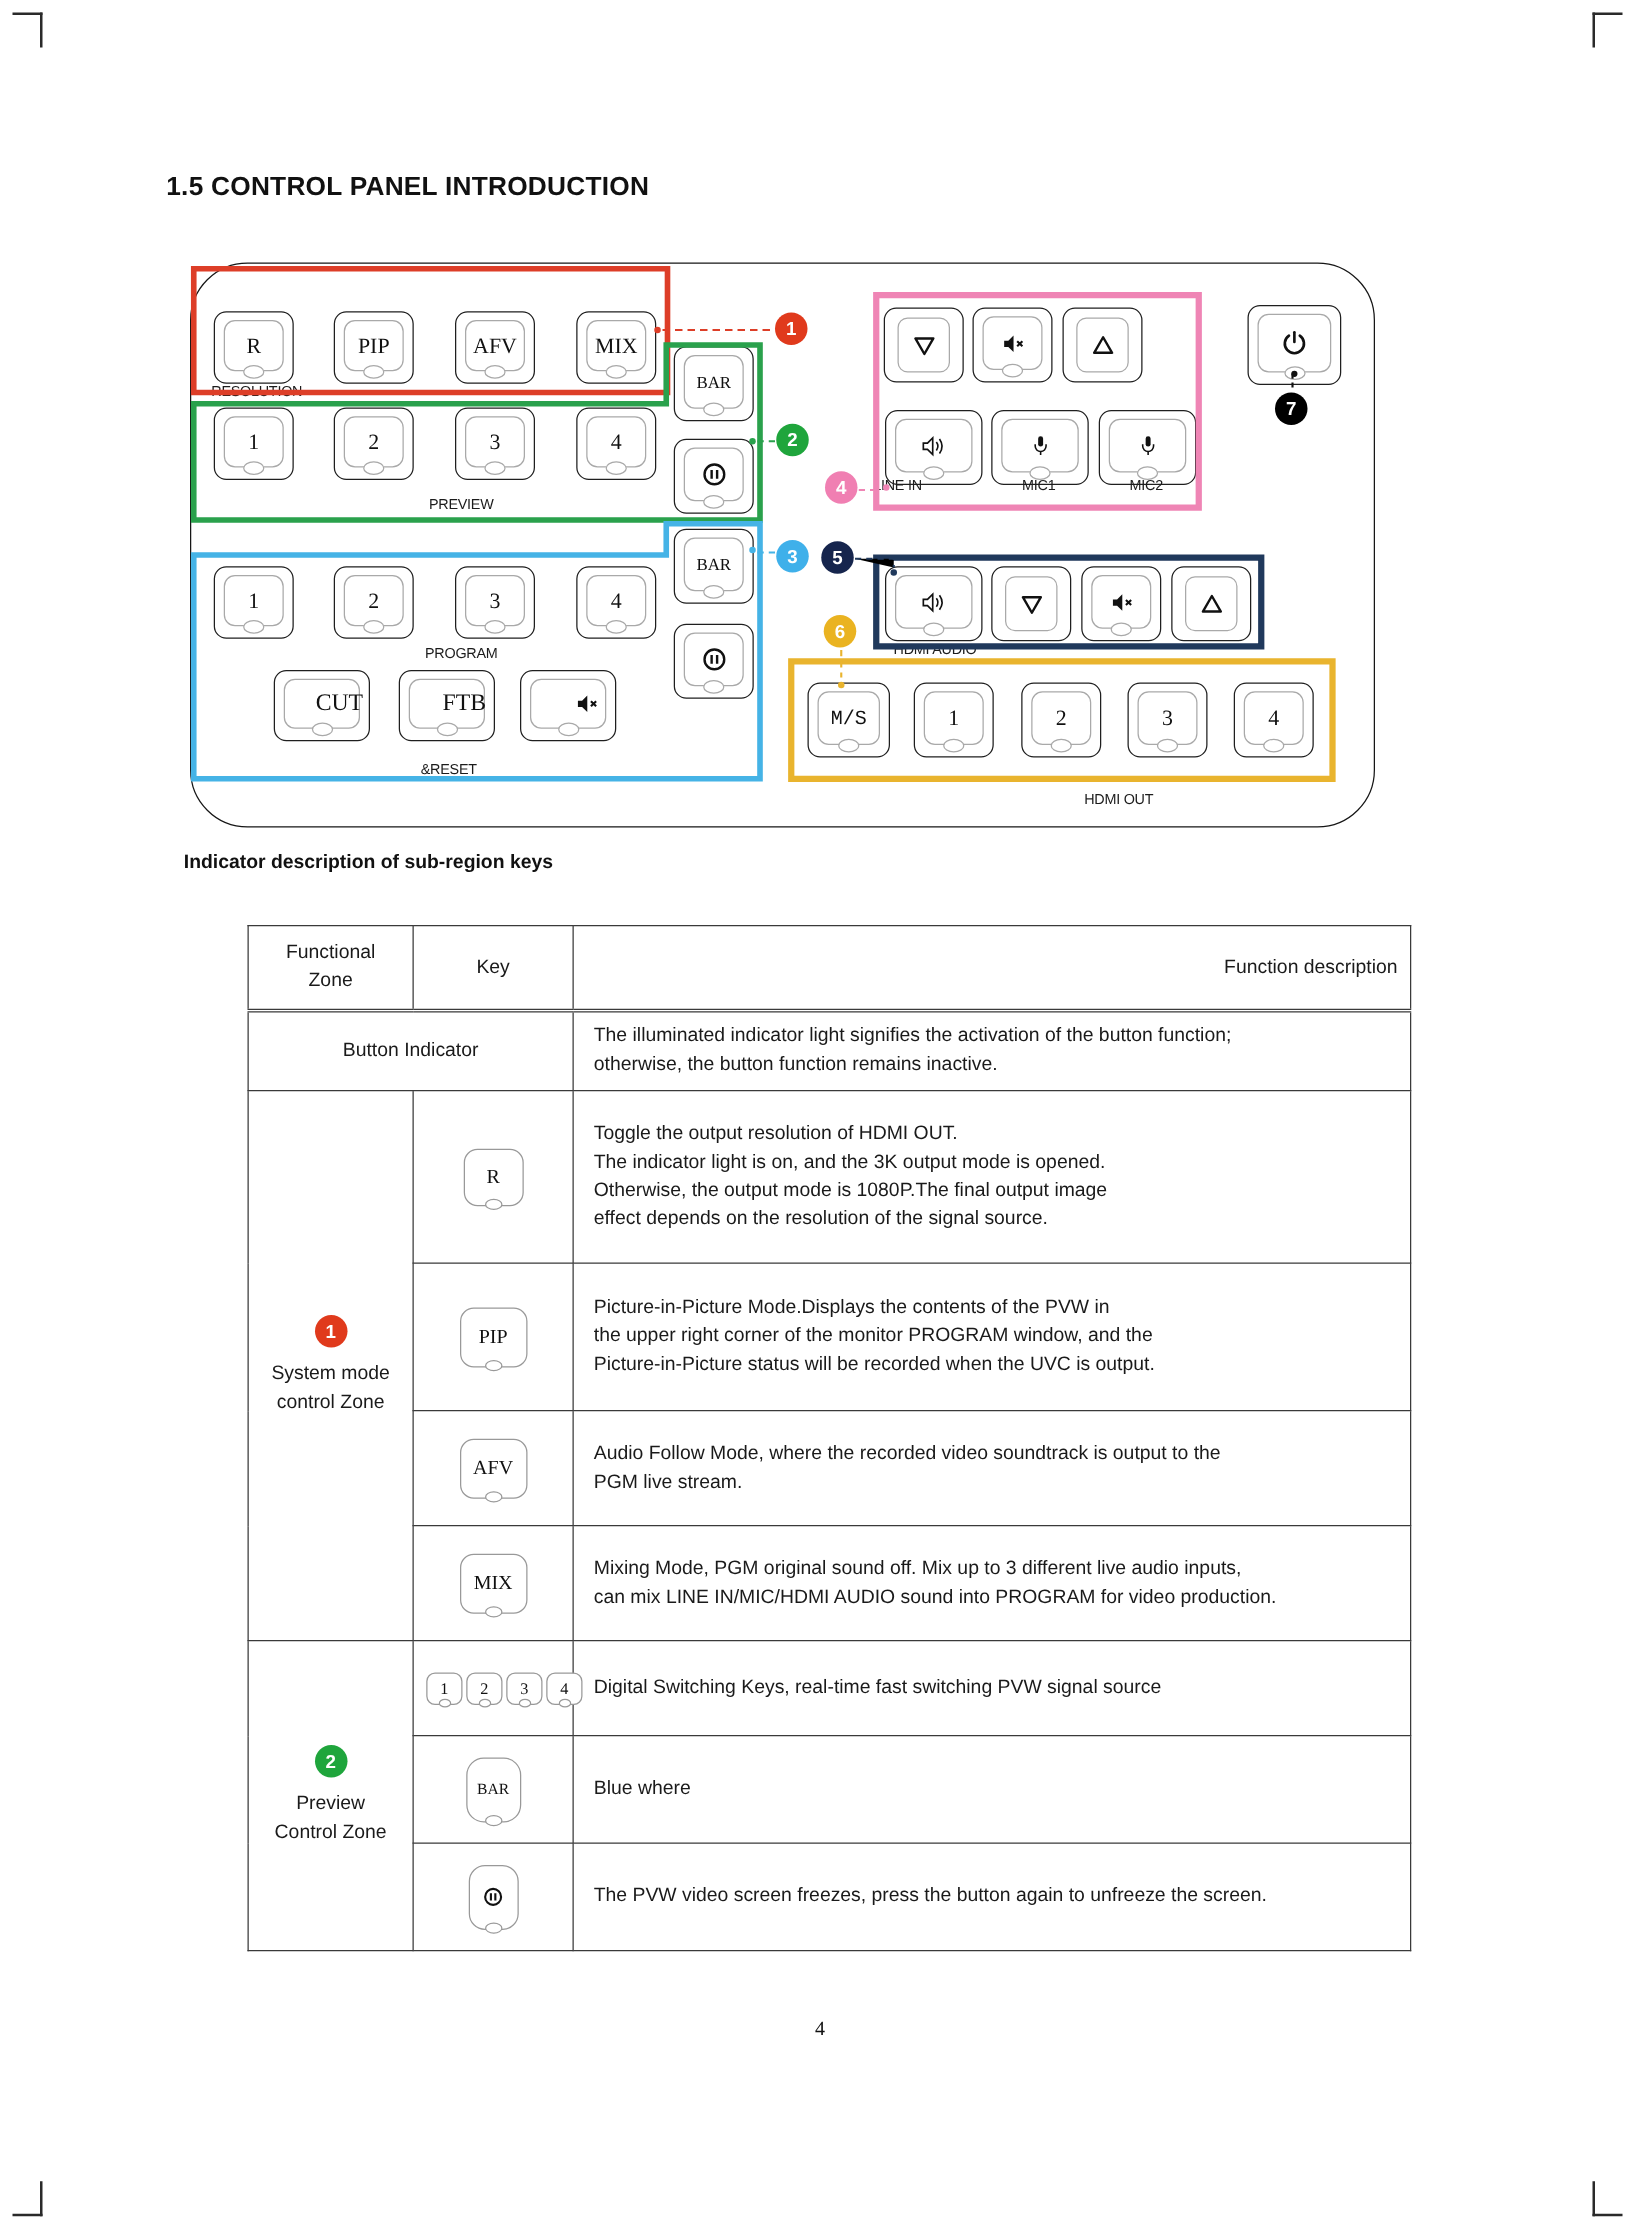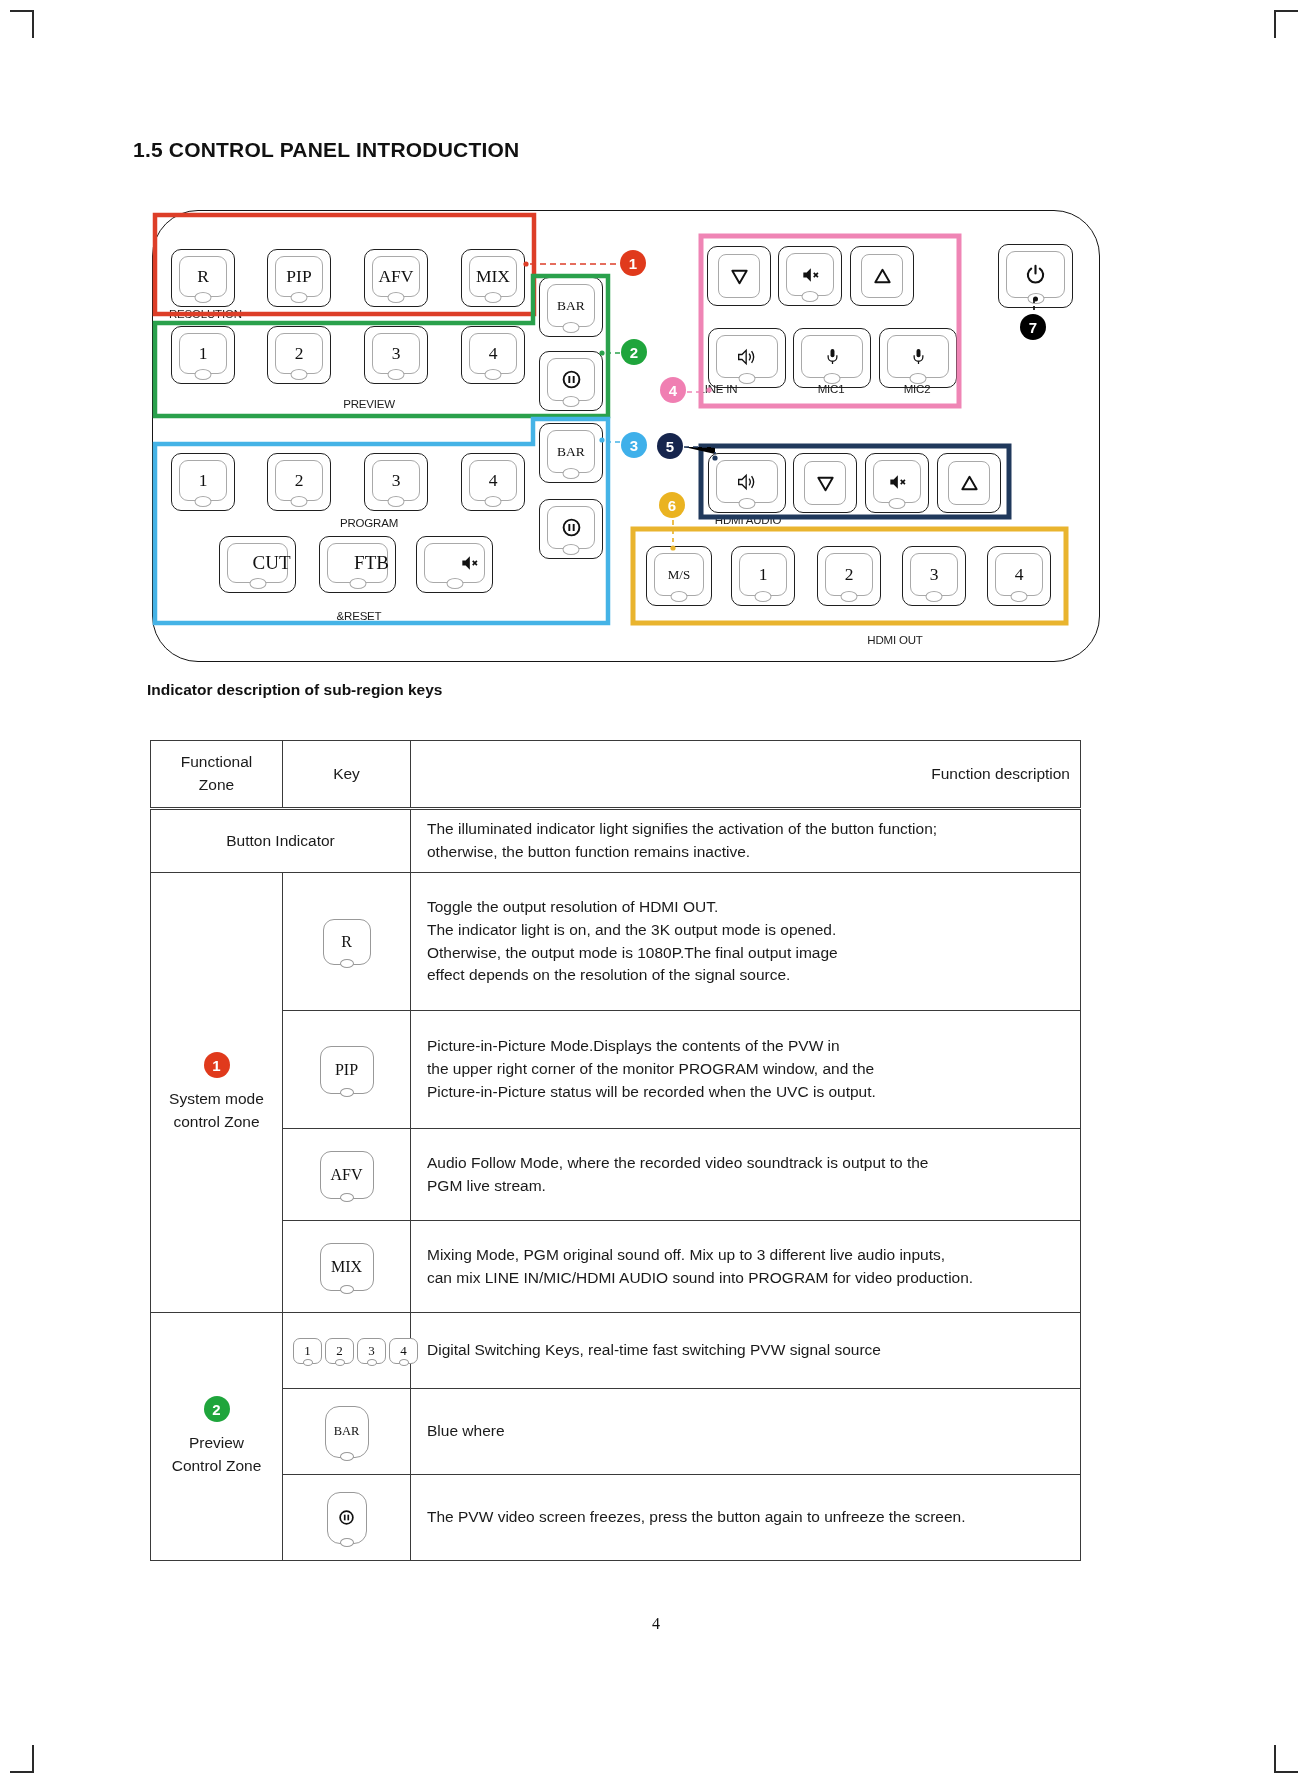--- a/index.html
+++ b/index.html
@@ -21,34 +21,34 @@
   .pbtn{position:absolute;width:62px;height:56px;background:#fff;border:1.5px solid #1f1f1f;border-radius:10px;}
   .pbtn .in{position:absolute;left:7px;right:7px;top:6px;bottom:9px;border:1.2px solid #a9a9a9;
             border-radius:9px;display:flex;align-items:center;justify-content:center;
             font-family:"Liberation Serif",serif;font-size:17.5px;color:#111;}
   .pbtn .led{position:absolute;bottom:3px;left:50%;transform:translateX(-50%);width:15px;height:9px;
              background:#fff;border:1.1px solid #a9a9a9;border-radius:50%;}
   .pbtn .led.dot::after{content:'';position:absolute;left:50%;top:50%;transform:translate(-50%,-50%);
              width:5px;height:5px;border-radius:50%;background:#111;}
   .pbtn.sq .in{left:10px;right:10px;top:7px;bottom:7px;border-radius:8px;}
   .h58{height:58px;} .w76{width:76px;} .w75{width:75px;height:55px;} .w64{width:64px;}
-  .w75 .in{font-size:19px;padding-left:28px;} .fsmall .in{font-size:13.5px;} .fms .in{font-size:13px;}
+  .w75 .in{font-size:19px;padding-left:28px;} .fsmall .in{font-size:13.5px;} .fms .in{font-size:16px;font-family:Liberation Mono, monospace;}
   .plabel{position:absolute;font-size:11.5px;color:#1c1c1c;text-align:center;letter-spacing:-.2px;}
   .zonesvg{position:absolute;left:0;top:0;width:946px;height:450px;overflow:visible;pointer-events:none;}
   .badge{position:absolute;width:26px;height:26px;border-radius:50%;display:flex;align-items:center;
          justify-content:center;color:#fff;font-size:15px;font-weight:700;z-index:5;}
   .b1{background:#e03a1c;} .b2{background:#1fa53c;} .b3{background:#3fb0ea;}
   .b4{background:#f07fb2;} .b5{background:#16254d;} .b6{background:#eab321;} .b7{background:#000;}
 
   
   .theading{position:absolute;left:147px;top:681px;font-size:15.5px;font-weight:600;color:#111;}
   table.ft{position:absolute;left:150px;top:740px;width:930px;border-collapse:collapse;table-layout:fixed;}
   table.ft td,table.ft th{border:1.4px solid #3a3a3a;font-size:15.5px;font-weight:400;color:#1a1a1a;
        vertical-align:middle;padding:6px 10px;background:#fff;}
-  table.ft{border:1.8px solid #3a3a3a;}
+  table.ft{border:1.8px solid #3a3a3a;margin-left:48px;}
   table.ft tr.hdr th{border-bottom:3px double #3a3a3a;}
   .col-zone{width:132px;} .col-key{width:128px;} .col-desc{width:670px;}
   .cell-center{text-align:center;}
   .desc{white-space:pre-line;line-height:1.48;padding-left:6px;display:block;}
   .zonecell{text-align:center;}
   .zonecell .zname{white-space:pre-line;line-height:1.45;margin-top:10px;font-size:15.5px;}
   .zbadge{width:26px;height:26px;border-radius:50%;display:inline-flex;align-items:center;
           justify-content:center;color:#fff;font-size:15px;font-weight:700;}
   .tkey{position:relative;display:inline-flex;align-items:center;justify-content:center;
         border:1.3px solid #999;border-radius:11px;background:#fff;

